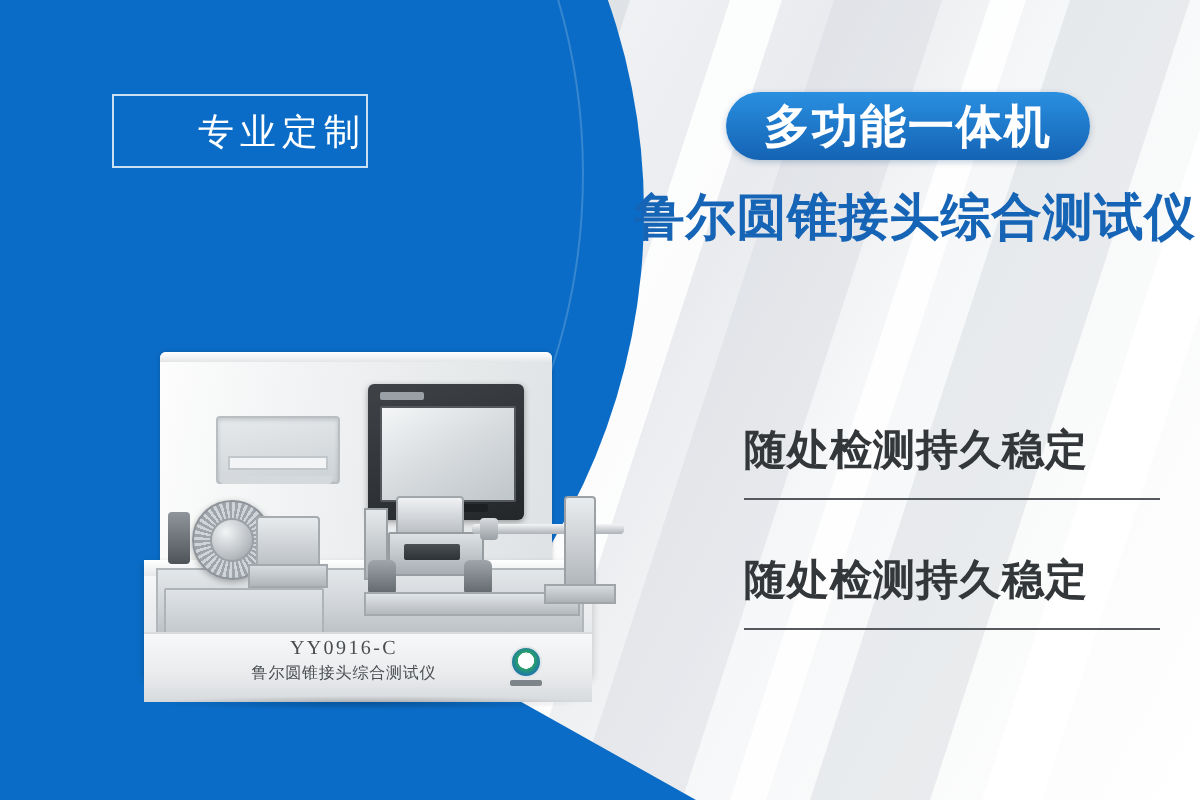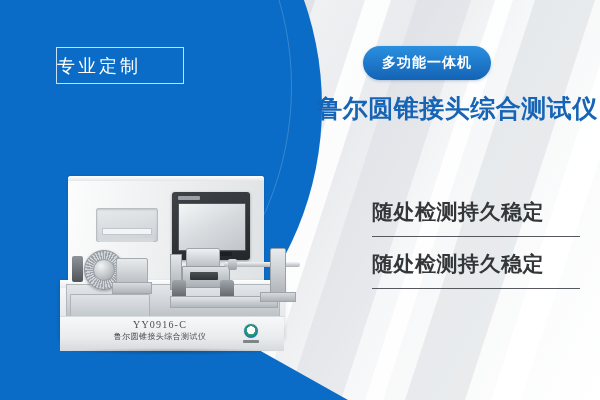--- a/index.html
+++ b/index.html
@@ -43,38 +43,38 @@
     position:absolute;left:-330px;top:-224px;width:620px;height:620px;
     border-radius:50%;
     border:1px solid rgba(255,255,255,.18);
   }
 
   
   .custom-badge{
     position:absolute;left:56px;top:47px;
     width:126px;height:35px;
     border:1px solid rgba(255,255,255,.78);
-    display:flex;align-items:center;justify-content:flex-start;
+    display:flex;align-items:center;justify-content:flex-end;
   }
   .custom-badge span{
     color:#ffffff;font-size:18px;letter-spacing:3px;
     font-family:"DejaVu Sans",sans-serif;
   }
 
   
   .pill{
     position:absolute;left:363px;top:46px;
     height:34px;padding:0 19px;
     border-radius:17px;
     background:linear-gradient(180deg,#2a8fe0 0%,#1463b4 100%);
     box-shadow:0 1px 3px rgba(0,60,120,.25);
     display:flex;align-items:center;justify-content:center;
   }
   .pill span{
-    color:#ffffff;font-size:14px;font-weight:bold;letter-spacing:1px;
+    color:#ffffff;font-size:23px;font-weight:bold;letter-spacing:1px;
     font-family:Liberation Sans, sans-serif;
   }
   .headline{
     position:absolute;left:315px;top:92px;width:285px;
     text-align:center;
     color:#1664b6;
     font-size:25px;font-weight:bold;letter-spacing:.5px;
     font-family:"DejaVu Sans",sans-serif;
     white-space:nowrap;
   }
@@ -82,29 +82,29 @@
   
   .features{
     position:absolute;left:372px;top:193px;width:208px;
   }
   .feature-row{position:relative;height:52px;}
   .feature-row .txt{
     display:block;
     color:#34373a;
     font-size:21px;font-weight:bold;letter-spacing:.5px;
     font-family:"DejaVu Sans",sans-serif;
-    white-space:nowrap;line-height:38px;
+    white-space:nowrap;line-height:38px;margin-top:13px;
   }
   .feature-row .rule{
     position:absolute;left:0;bottom:8px;width:100%;height:1px;
     background:#55585c;
   }
 
   
-  .machine{position:absolute;left:60px;top:176px;width:240px;height:190px;}
+  .machine{position:absolute;left:72px;top:176px;width:240px;height:190px;}
 
   
   .back-panel{
     position:absolute;left:8px;top:0;width:196px;height:108px;
     background:linear-gradient(100deg,#fdfdfd 0%,#eef0f1 45%,#dfe2e4 100%);
     border-radius:3px 3px 0 0;
     box-shadow:0 0 2px rgba(0,0,0,.18);
   }
   .panel-top-edge{
     position:absolute;left:8px;top:0;width:196px;height:5px;

